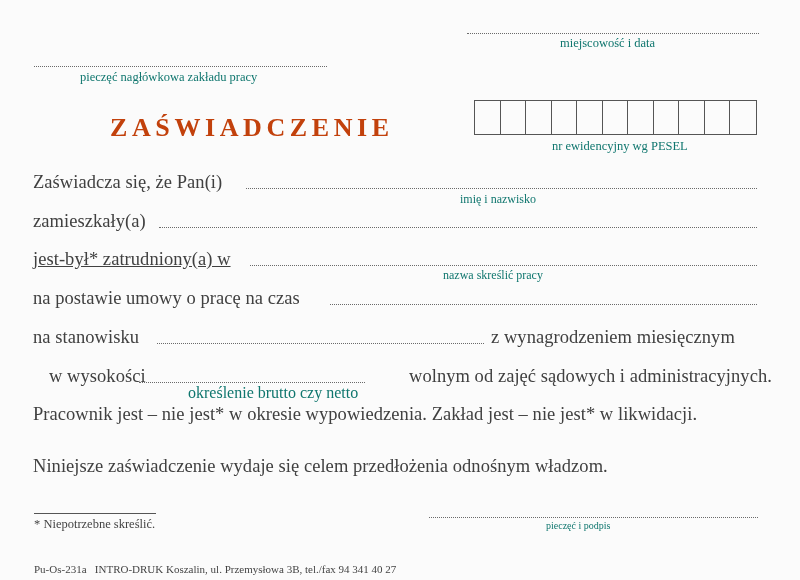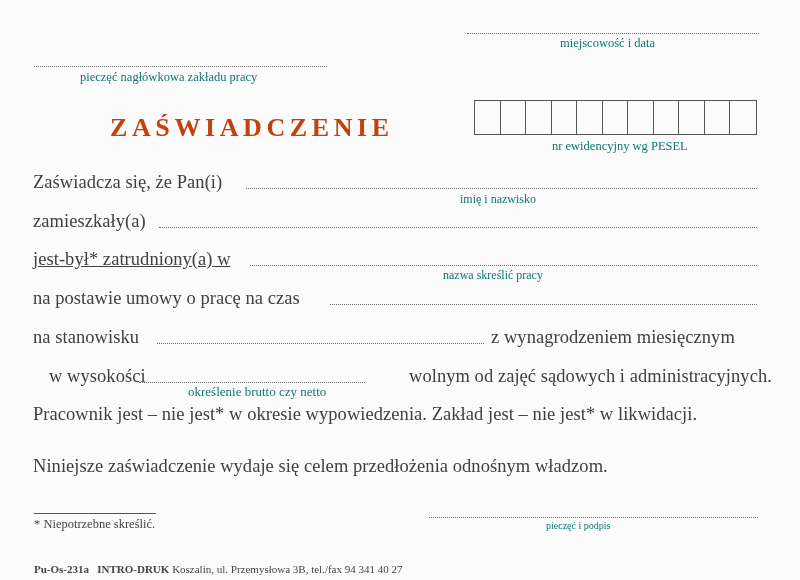--- a/index.html
+++ b/index.html
@@ -26,21 +26,21 @@
       position: absolute; left: 474px; top: 100px;
       width: 283px; height: 35px;
       display: grid; grid-template-columns: repeat(11, 1fr);
       border: 1px solid #555;
       box-sizing: border-box;
     }
     .pesel-cell { border-right: 1px solid #555; }
     .pesel-cell:last-child { border-right: none; }
     .footnote-rule { position:absolute; left:34px; top:513px; width:122px; border-top:1px solid #555; }
     .imprint { font-size: 11px; color: #444; white-space: nowrap; }
-    .imprint b { font-weight: bold; }
+    .imprint b { font-weight: normal; }
   </style>
 </head>
 <body>
 
 <div class="dots" style="left:467px; top:33px; width:292px;"></div>
 <div class="abs small" style="left:560px; top:36px; font-size:12.5px;">miejscowość i data</div>
 
 <div class="dots" style="left:34px; top:66px; width:293px;"></div>
 <div class="abs small" style="left:80px; top:70px; font-size:12.5px;">pieczęć nagłówkowa zakładu pracy</div>
 
@@ -74,21 +74,21 @@
 
 <div class="abs body-line" style="left:33px; top:288px;">na postawie umowy o pracę na czas</div>
 <div class="dots" style="left:330px; top:304px; width:427px;"></div>
 
 <div class="abs body-line" style="left:33px; top:327px;">na stanowisku</div>
 <div class="dots" style="left:157px; top:343px; width:327px;"></div>
 <div class="abs body-line" style="left:491px; top:327px;">z wynagrodzeniem miesięcznym</div>
 
 <div class="abs body-line" style="left:33px; top:366px;margin-left:16px;">w wysokości</div>
 <div class="dots" style="left:139px; top:382px; width:226px;"></div>
-<div class="abs small" style="left:188px; top:384px; font-size:13px;">określenie brutto czy netto</div>
+<div class="abs small" style="left:188px; top:384px; font-size:16px;">określenie brutto czy netto</div>
 <div class="abs body-line" style="left:369px; top:366px;margin-left:40px;">wolnym od zajęć sądowych i administracyjnych.</div>
 
 <div class="abs body-line" style="left:33px; top:404px;">Pracownik jest – nie jest* w okresie wypowiedzenia. Zakład jest – nie jest* w likwidacji.</div>
 
 <div class="abs body-line" style="left:33px; top:456px;">Niniejsze zaświadczenie wydaje się celem przedłożenia odnośnym władzom.</div>
 
 <div class="footnote-rule"></div>
 <div class="abs small" style="left:34px; top:517px; font-size:12.5px; color:#444;text-align:center;">* Niepotrzebne skreślić.</div>
 
 <div class="dots" style="left:429px; top:517px; width:329px;"></div>

